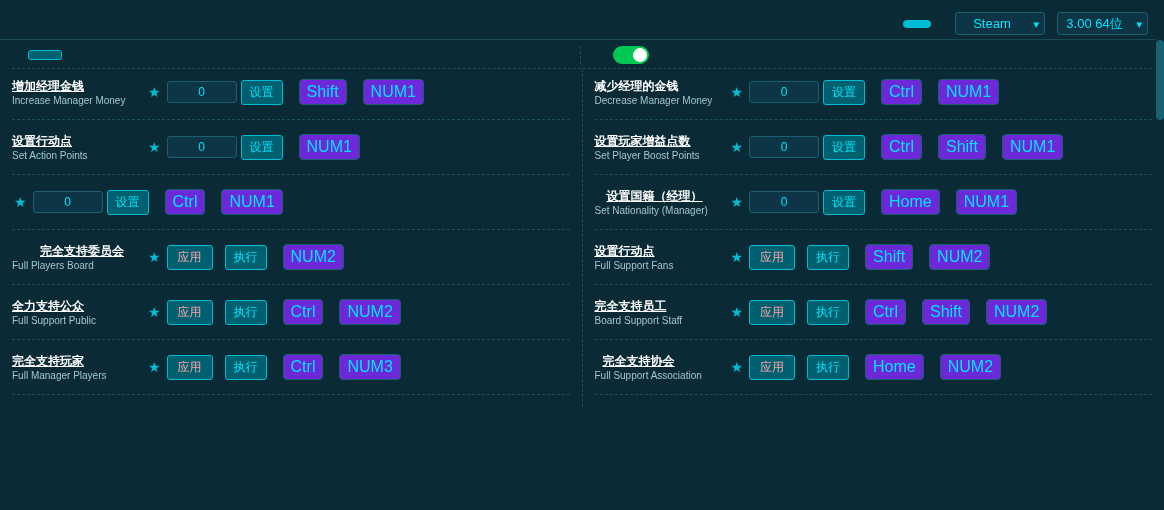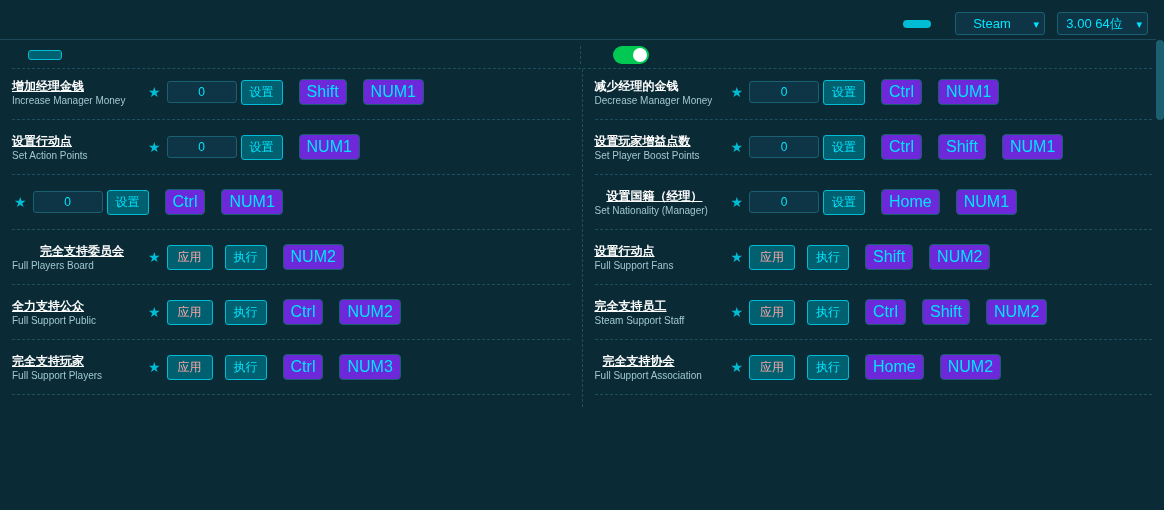--- a/index.html
+++ b/index.html
@@ -364,21 +364,21 @@
           <div class="hotkey-group" style="margin-left: 8px;">
             <button class="set-btn">执行</button>
             <button class="key-btn">Ctrl</button>
             <button class="key-btn">NUM2</button>
           </div>
         </div>
         <hr class="divider-h">
         <div class="row-item">
           <div class="item-label-block">
             <div class="item-name-cn" style="text-decoration: underline; cursor: pointer;">完全支持玩家</div>
-            <div class="item-name-en">Full Support Players</div>
+            <div class="item-name-en">Full Manager Players</div>
           </div>
           <button class="star-btn">★</button>
           <button class="apply-btn">应用</button>
           <div class="hotkey-group" style="margin-left: 8px;">
             <button class="set-btn">执行</button>
             <button class="key-btn">Ctrl</button>
             <button class="key-btn">NUM3</button>
           </div>
         </div>
         <hr class="divider-h">
@@ -440,21 +440,21 @@
           <div class="hotkey-group" style="margin-left: 8px;">
             <button class="set-btn">执行</button>
             <button class="key-btn">Shift</button>
             <button class="key-btn">NUM2</button>
           </div>
         </div>
         <hr class="divider-h">
         <div class="row-item">
           <div class="item-label-block">
             <div class="item-name-cn" style="text-decoration: underline; cursor: pointer;">完全支持员工</div>
-            <div class="item-name-en">Steam Support Staff</div>
+            <div class="item-name-en">Board Support Staff</div>
           </div>
           <button class="star-btn">★</button>
           <button class="apply-btn">应用</button>
           <div class="hotkey-group" style="margin-left: 8px;">
             <button class="set-btn">执行</button>
             <button class="key-btn">Ctrl</button>
             <button class="key-btn">Shift</button>
             <button class="key-btn">NUM2</button>
           </div>
         </div>

